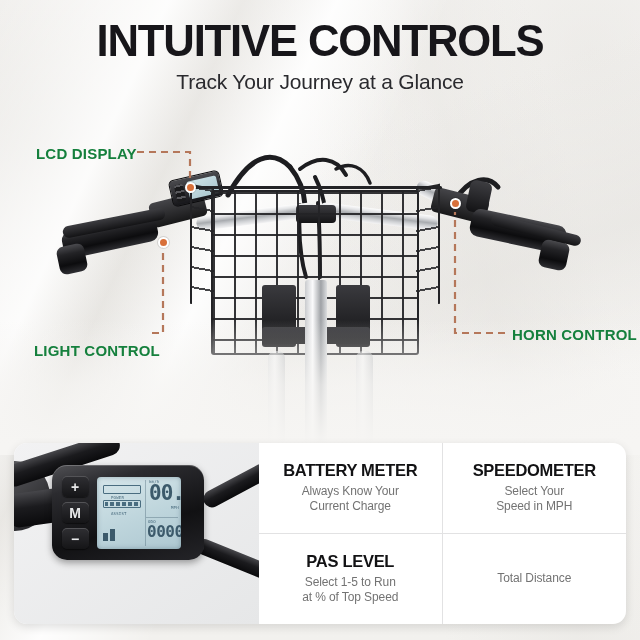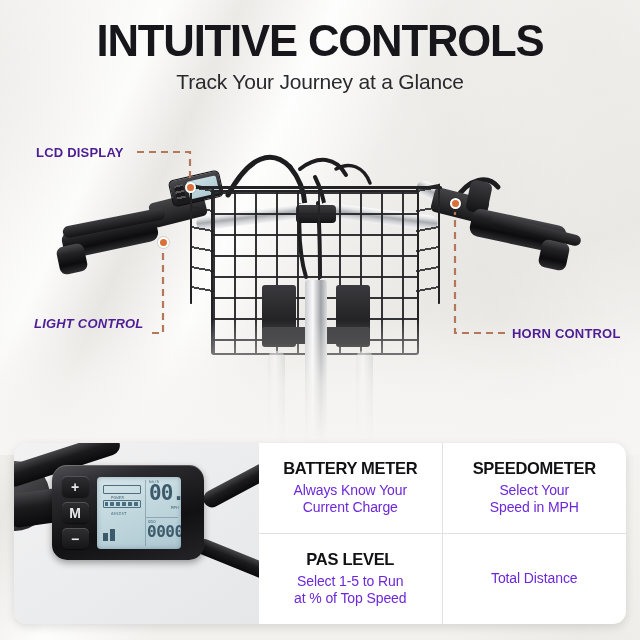--- a/index.html
+++ b/index.html
@@ -91,25 +91,25 @@
   
   #stem{ position:absolute; left:305px; top:175px; width:22px; height:175px;
     background:linear-gradient(90deg,#c9cbce,#fbfbfc 35%,#9fa2a6 72%,#dcdee0); border-radius:3px; }
   .fork{ position:absolute; width:17px; height:96px; border-radius:7px;
     background:linear-gradient(90deg,#d3d5d8,#fafafb 40%,#aeb1b5); opacity:.55; }
   #fade-mask{ position:absolute; left:0; top:215px; width:640px; height:135px;
     background:linear-gradient(180deg, rgba(246,245,243,0) 0%, rgba(246,245,243,.72) 48%, rgba(246,245,243,1) 92%); }
 
   
   .callout-label{
-    position:absolute; font-size:13px; font-weight:bold;
-    color:#4c1d95; letter-spacing:.2px; white-space:nowrap;
+    position:absolute; font-size:15px; font-weight:bold;
+    color:#15803d; letter-spacing:.2px; white-space:nowrap;
   }
   #lbl-lcd{ left:36px; top:145px; }
-  #lbl-light{ left:34px; top:316px;font-style:italic; }
+  #lbl-light{ left:34px; top:342px; }
   #lbl-horn{ left:512px; top:326px; }
   #leaders{ position:absolute; left:0; top:0; width:640px; height:640px; pointer-events:none; }
   .dot{
     position:absolute; width:11px; height:11px; border-radius:50%;
     background:#d8703a; border:2.5px solid #ffffff;
     box-shadow:0 0 0 1px rgba(0,0,0,.12);
   }
 
   
   #feature-card{
@@ -167,21 +167,21 @@
 
   
   #feature-grid{ flex:1; display:grid; grid-template-columns:1fr 1fr; grid-template-rows:1fr 1fr; }
   .feature-cell{
     display:flex; flex-direction:column; align-items:center; justify-content:center;
     text-align:center; padding:4px 8px;
   }
   .feature-cell.br{ border-right:1px solid #e2e2e3; }
   .feature-cell.bb{ border-bottom:1px solid #e2e2e3; }
   .feat-title{ font-size:16.5px; font-weight:bold; color:#121214; letter-spacing:-.3px; margin-bottom:4px; }
-  .feat-desc{ font-size:14px; color:#6d28d9; line-height:1.25; letter-spacing:-.1px; }
+  .feat-desc{ font-size:12px; color:#737373; line-height:1.25; letter-spacing:-.1px; }
 </style>
 </head>
 <body>
 
 <div id="bg-texture"></div>
 
 <div id="title">INTUITIVE CONTROLS</div>
 <div id="subtitle">Track Your Journey at a Glance</div>
 
 <div id="photo-stage">

